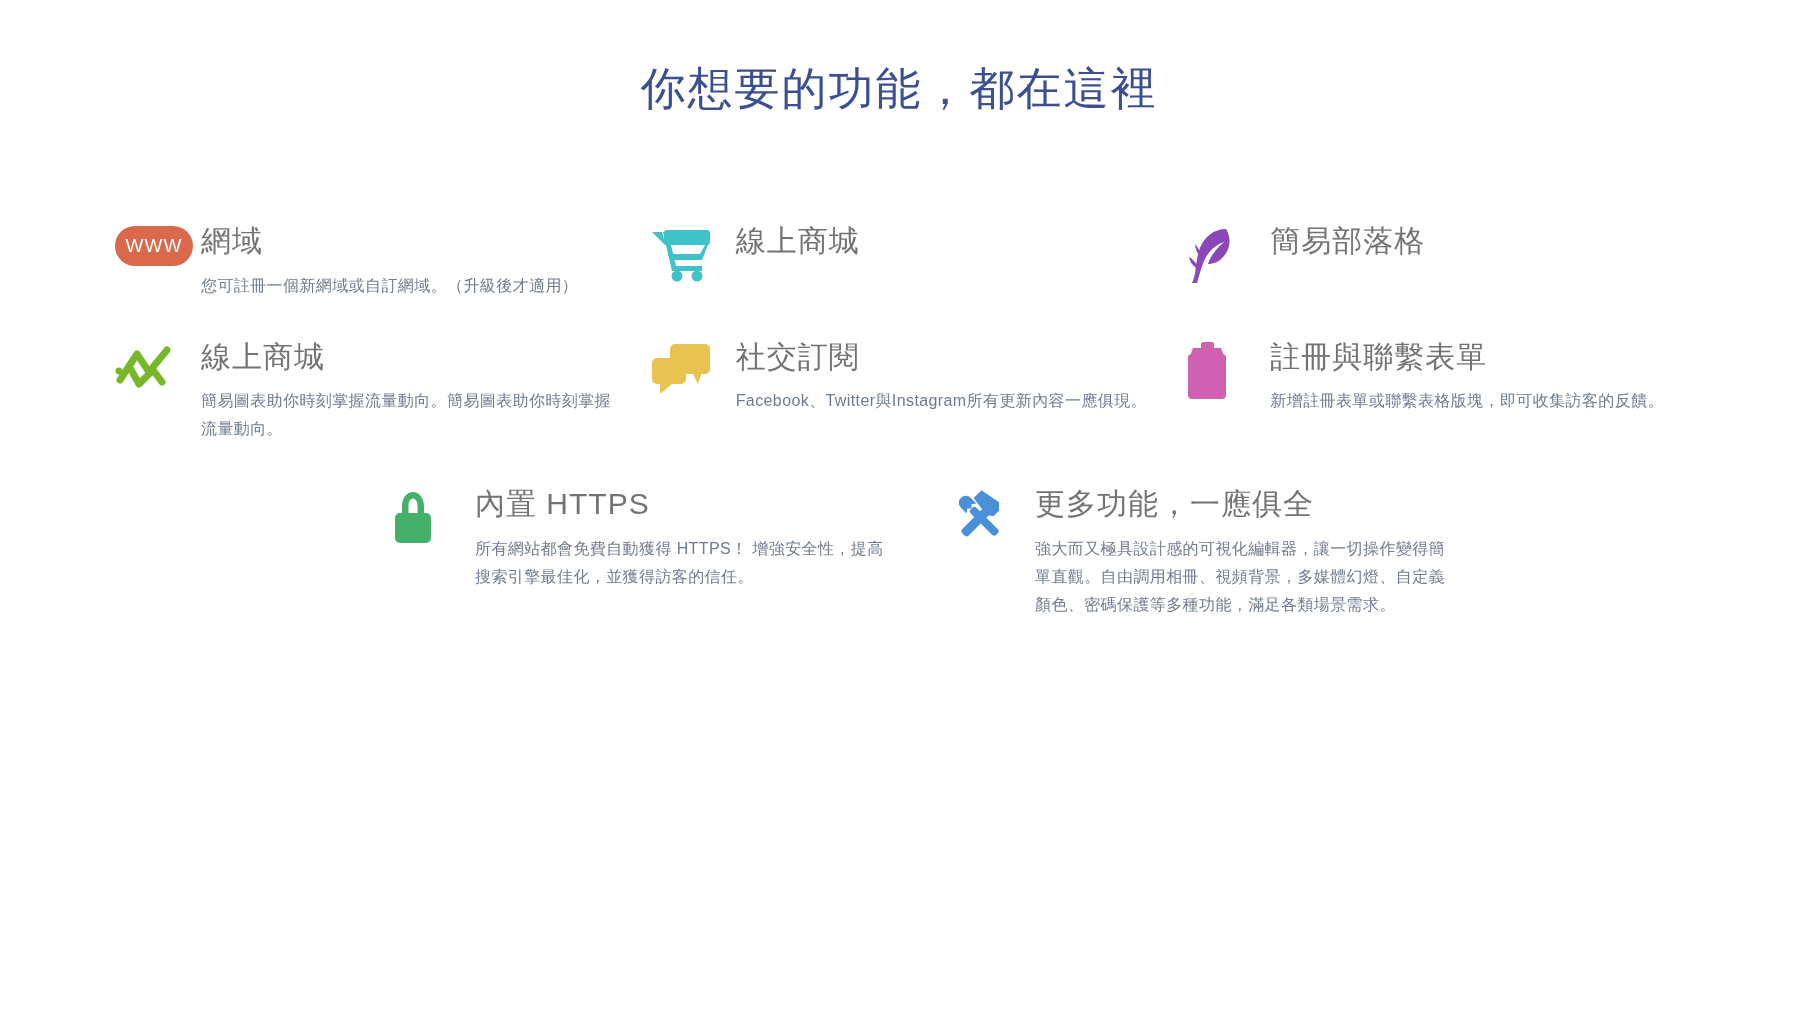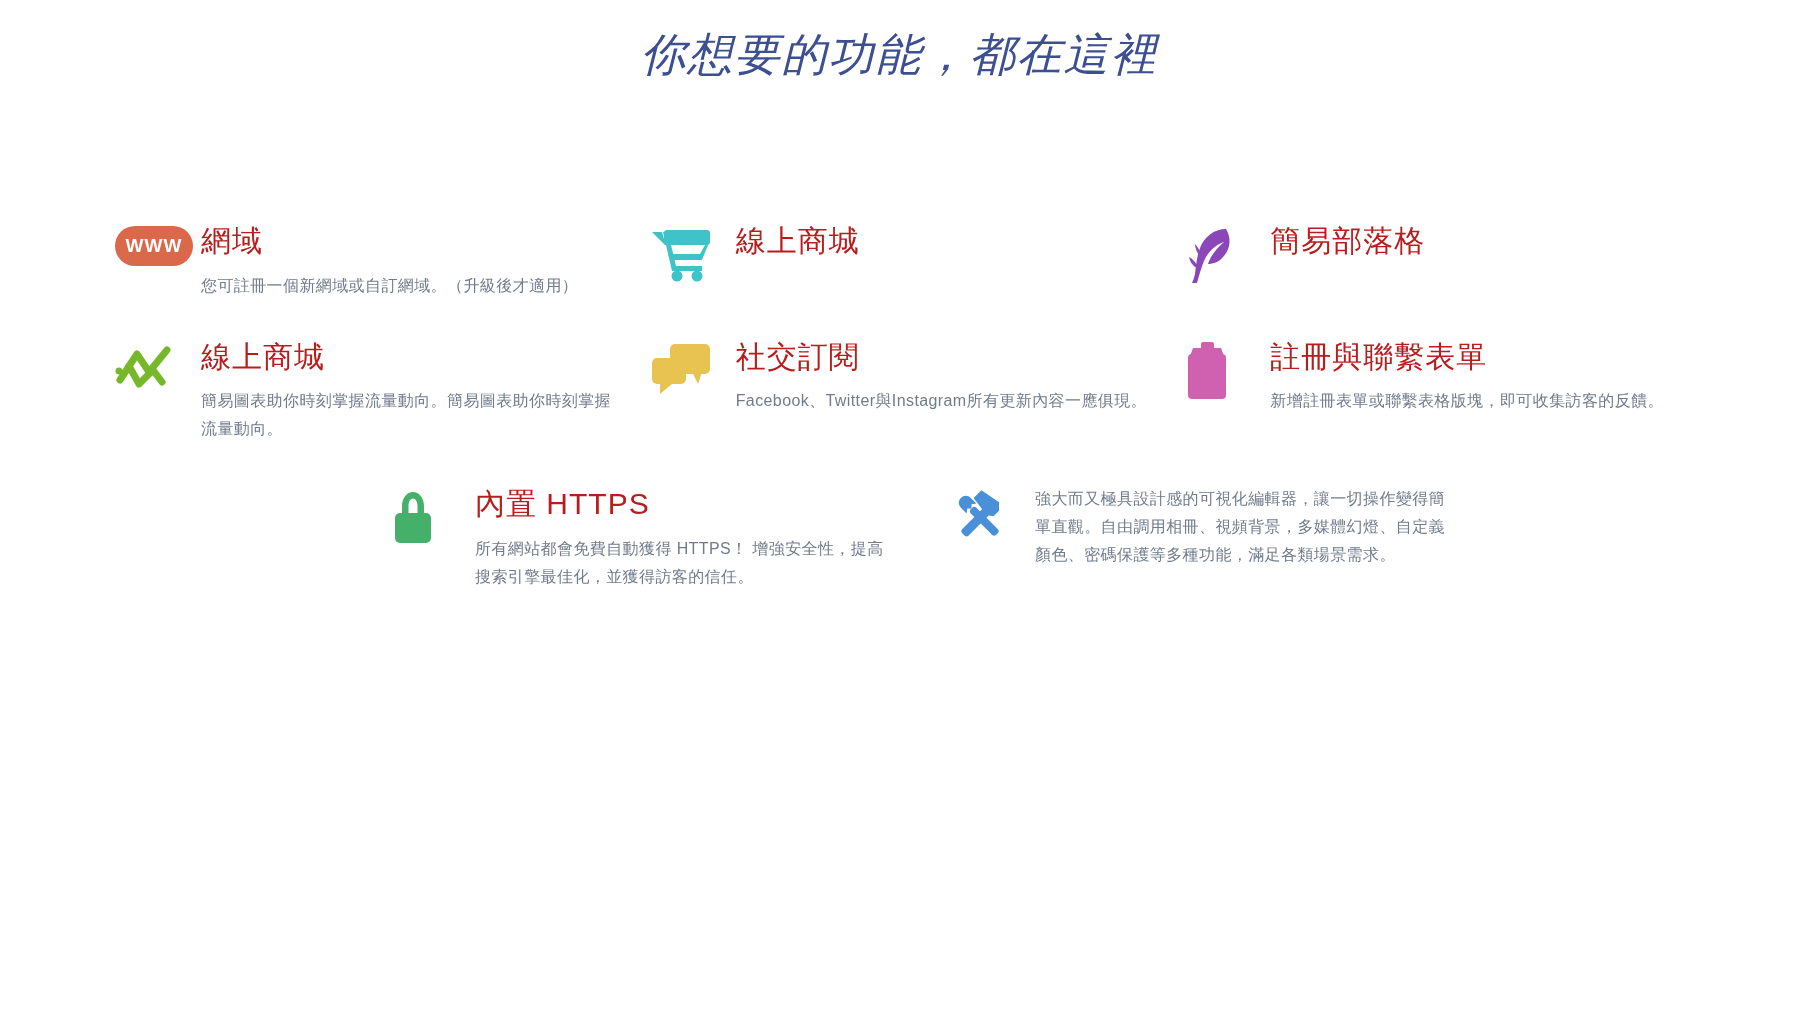--- a/index.html
+++ b/index.html
@@ -24,24 +24,23 @@
   }
 
   
   .section-title {
     text-align: center;
     font-size: 45px;
     font-weight: 400;
     color: #3c4f91;
     letter-spacing: 2px;
     margin: 0;
-    padding-top: 28px;
+    padding-top: 62px;
     line-height: 1.2;
     white-space: nowrap;
-    font-style: italic;
   }
 
   
   .features-grid {
     position: absolute;
     left: 0;
     top: 222px;
     width: 1798px;
   }
   .feature-row {
@@ -74,21 +73,21 @@
     box-sizing: border-box;
   }
   .feature-body {
     flex: 1 1 auto;
     min-width: 0;
   }
   .feature-title {
     font-size: 30px;
     line-height: 1.25;
     font-weight: 400;
-    color: #b91c1c;
+    color: #737373;
     margin: 0 0 12px 0;
     letter-spacing: 1px;
     white-space: nowrap;
   }
   .feature-desc {
     font-size: 16px;
     line-height: 1.75;
     color: #707b8c;
     margin: 0;
     letter-spacing: 0.4px;
@@ -97,21 +96,21 @@
   .row-3 .feature-desc { max-width: 415px; }
 
   
   .www-pill {
     width: 78px;
     height: 40px;
     border-radius: 20px;
     background: #d9694a;
     color: #ffffff;
     font-size: 19px;
-    font-weight: bold;
+    font-weight: normal;
     letter-spacing: 1px;
     display: flex;
     align-items: center;
     justify-content: center;
     font-family: "Liberation Sans", sans-serif;
   }
 
   svg { display: block; }
 </style>
 </head>
@@ -234,20 +233,21 @@
               <rect x="27" y="14" width="9" height="38" rx="3" fill="#4a90d9"></rect>
               <path d="M13 8 L34 4 L40 10 L40 18 L34 22 L13 19 Z" fill="#4a90d9"></path>
             </g>
             <g transform="rotate(-45 31 28)">
               <rect x="27" y="16" width="8" height="36" rx="3" fill="#4a90d9"></rect>
               <path d="M24 16 L24 8 C24 4 27 1 31 1 C35 1 38 4 38 8 L38 16 L34 13 L31 16 L28 13 Z" fill="#4a90d9"></path>
             </g>
           </svg>
         </div>
         <div class="feature-body">
+          <h3 class="feature-title">更多功能，一應俱全</h3>
           <p class="feature-desc">強大而又極具設計感的可視化編輯器，讓一切操作變得簡單直觀。自由調用相冊、視頻背景，多媒體幻燈、自定義顏色、密碼保護等多種功能，滿足各類場景需求。</p>
         </div>
       </div>
 
     </div>
 
   </div>
 </div>
 
 </body></html>

